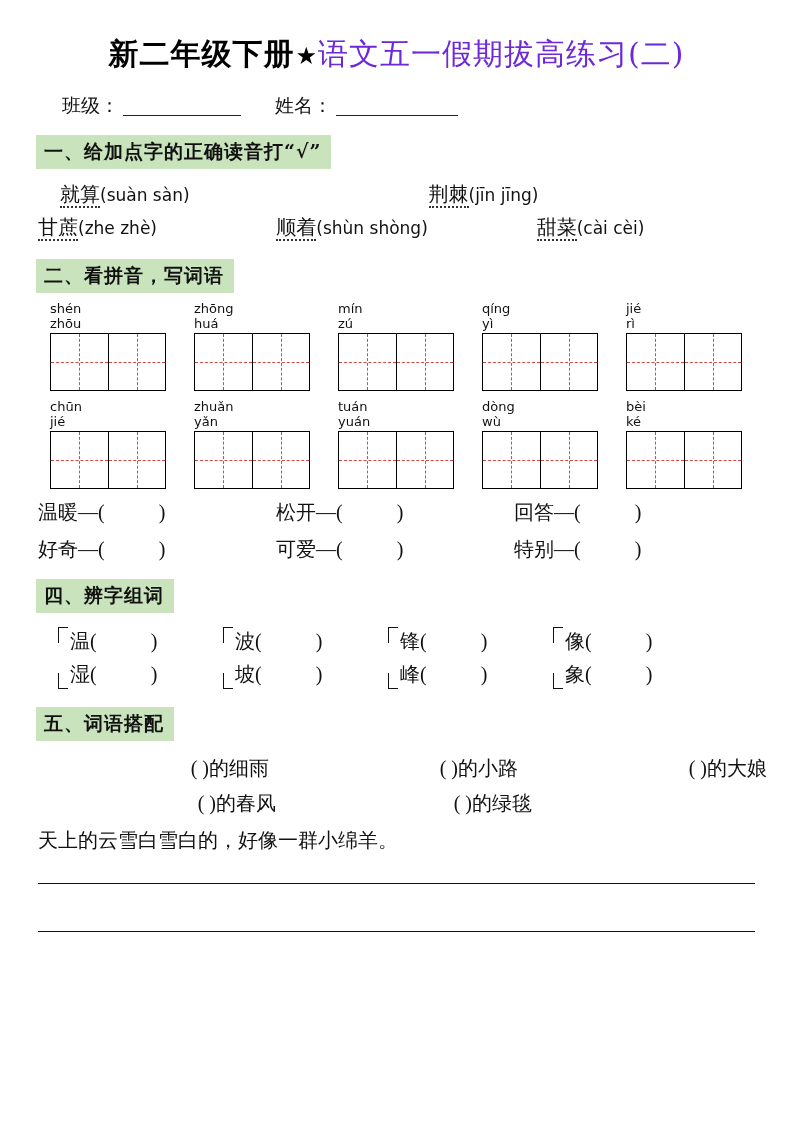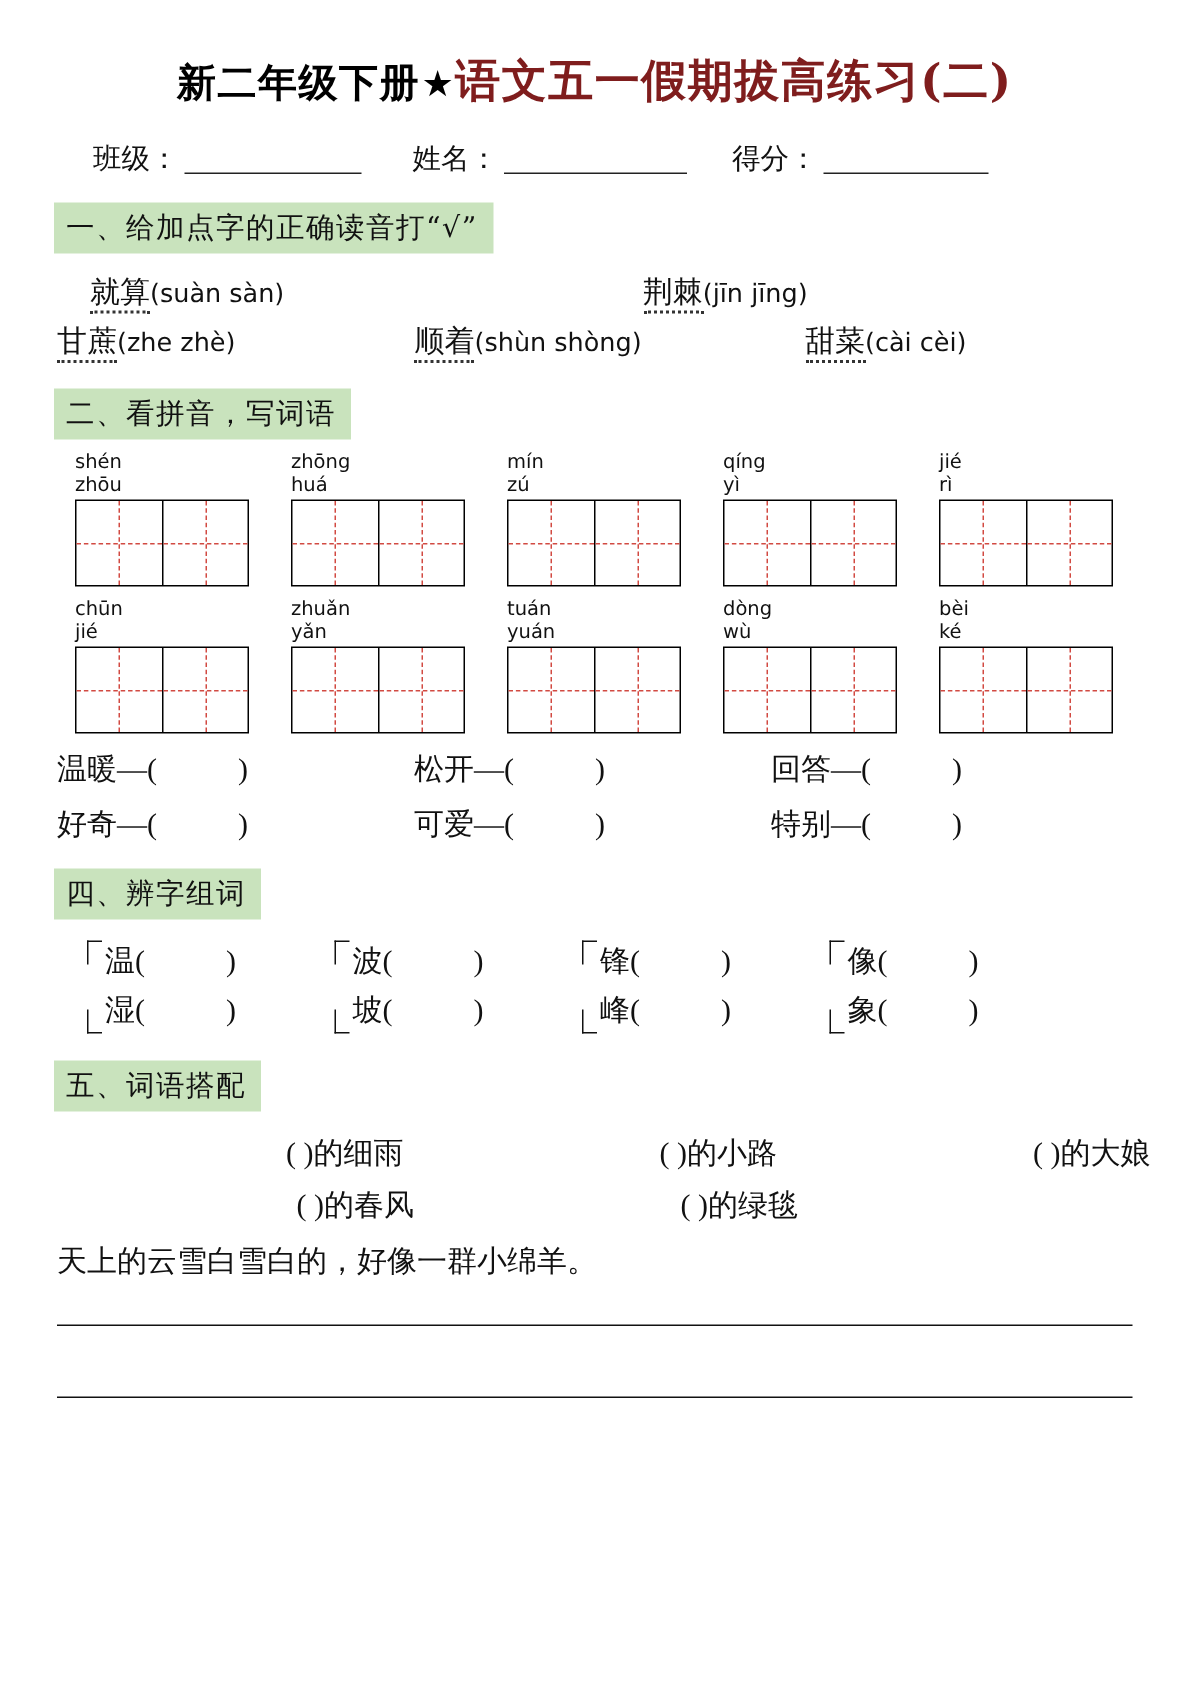--- a/index.html
+++ b/index.html
@@ -25,36 +25,36 @@
 
   
   .title-row {
     display: flex;
     align-items: baseline;
     justify-content: center;
     margin-top: 34px;
     white-space: nowrap;
   }
   .title-black {
-    font-size: 26px;
+    font-size: 30px;
     font-weight: bold;
     letter-spacing: 1px;
     color: #000;
     font-family: "DejaVu Serif", "Liberation Serif", serif;
   }
   .title-star {
     font-size: 24px;
     color: #000;
     margin: 0 1px;
   }
   .title-red {
     font-size: 30px;
-    font-weight: bold;
+    font-weight: normal;
     letter-spacing: 1px;
-    color: #7f1d1d;
+    color: #6d28d9;
     font-family: "DejaVu Serif", "Liberation Serif", serif;
   }
 
   
   .info-row {
     display: flex;
     align-items: center;
     margin: 18px 0 0 0;
     padding: 0 44px 0 62px;
     font-size: 19px;
@@ -78,21 +78,21 @@
   .bl-3 { width: 110px; }
   .sp-a { width: 34px; }
   .sp-b { width: 30px; }
 
   
   .sec-head {
     display: inline-block;
     background: #c9e3bd;
     color: #111;
     font-size: 19px;
-    font-weight: normal;
+    font-weight: bold;
     padding: 4px 10px 4px 8px;
     margin: 16px 0 6px 36px;
     letter-spacing: 1px;
     font-family: "DejaVu Serif", "Liberation Serif", serif;
   }
 
   
   .s1-line {
     display: flex;
     padding: 0 40px 0 38px;
@@ -236,24 +236,20 @@
     <div class="info-item">
       <span class="info-label">班级：</span>
       <span class="blank-line bl-1"></span>
     </div>
     <span class="sp-a"></span>
     <div class="info-item">
       <span class="info-label">姓名：</span>
       <span class="blank-line bl-2"></span>
     </div>
     <span class="sp-b"></span>
-    <div class="info-item">
-      <span class="info-label">得分：</span>
-      <span class="blank-line bl-3"></span>
-    </div>
   </div>
 
   
   <div class="sec-head">一、给加点字的正确读音打“√”</div>
 
   <div class="s1-line">
     <div class="s1-cell c2">
       <span class="dotted">就算</span><span class="py">(suàn  sàn)</span>
     </div>
     <div class="s1-cell c3">

